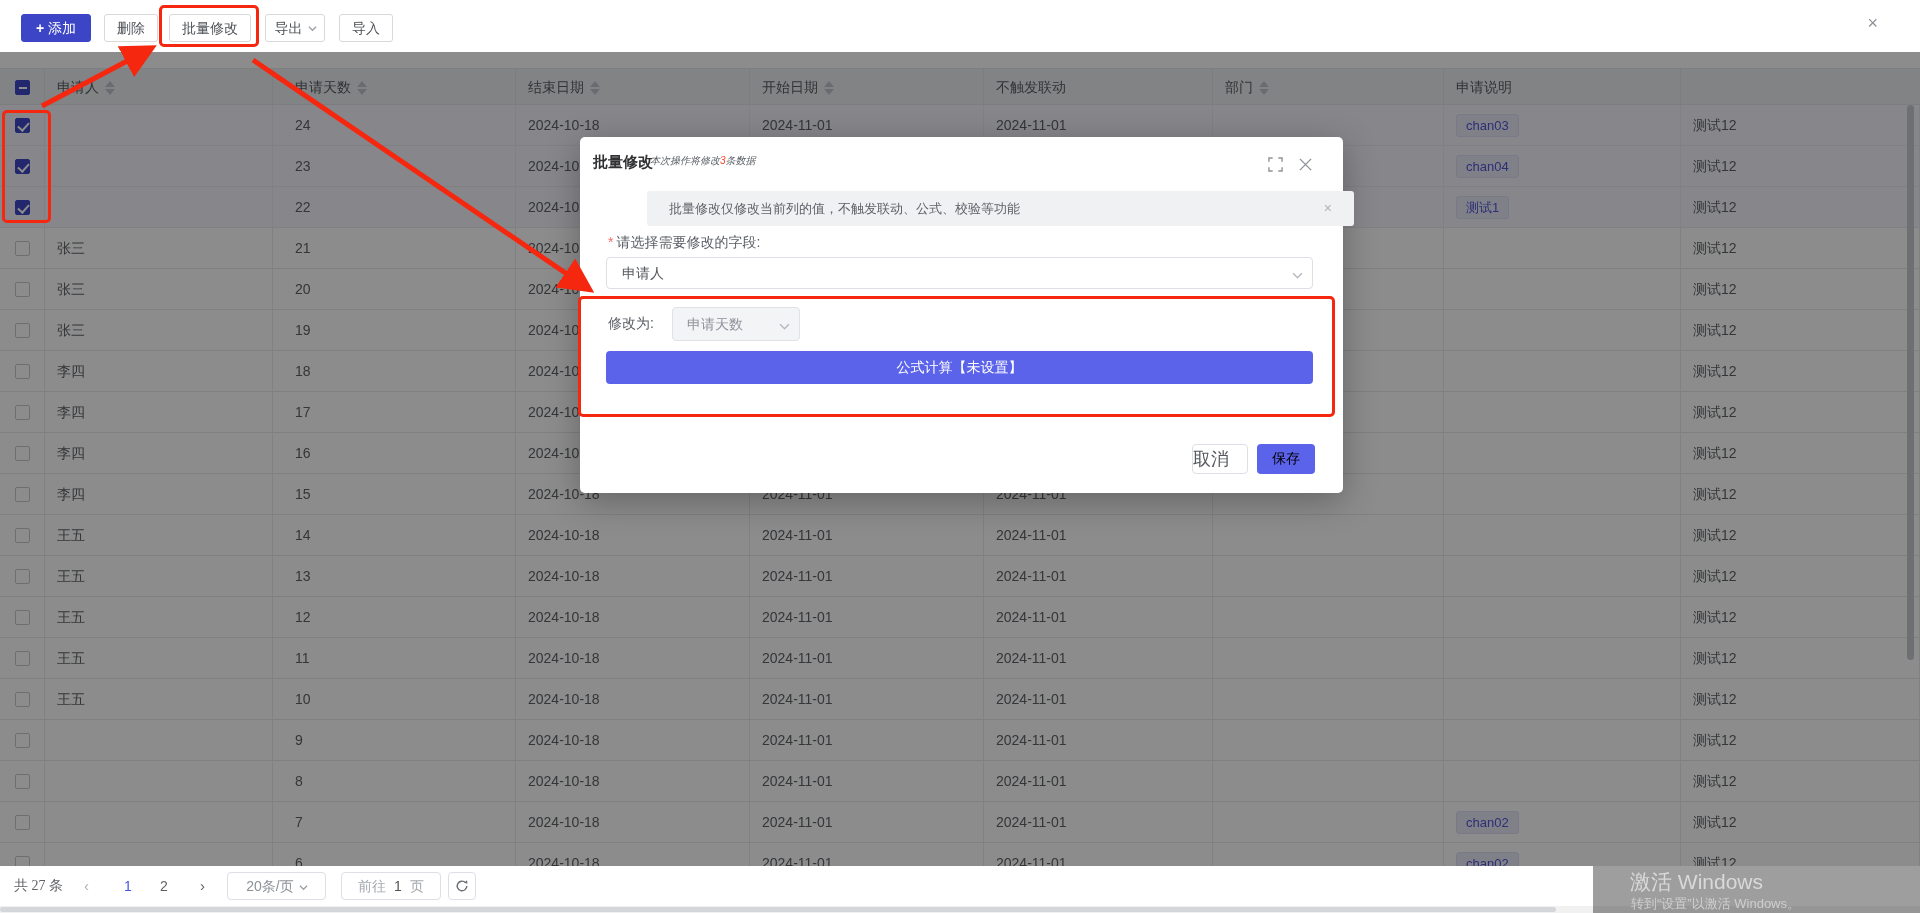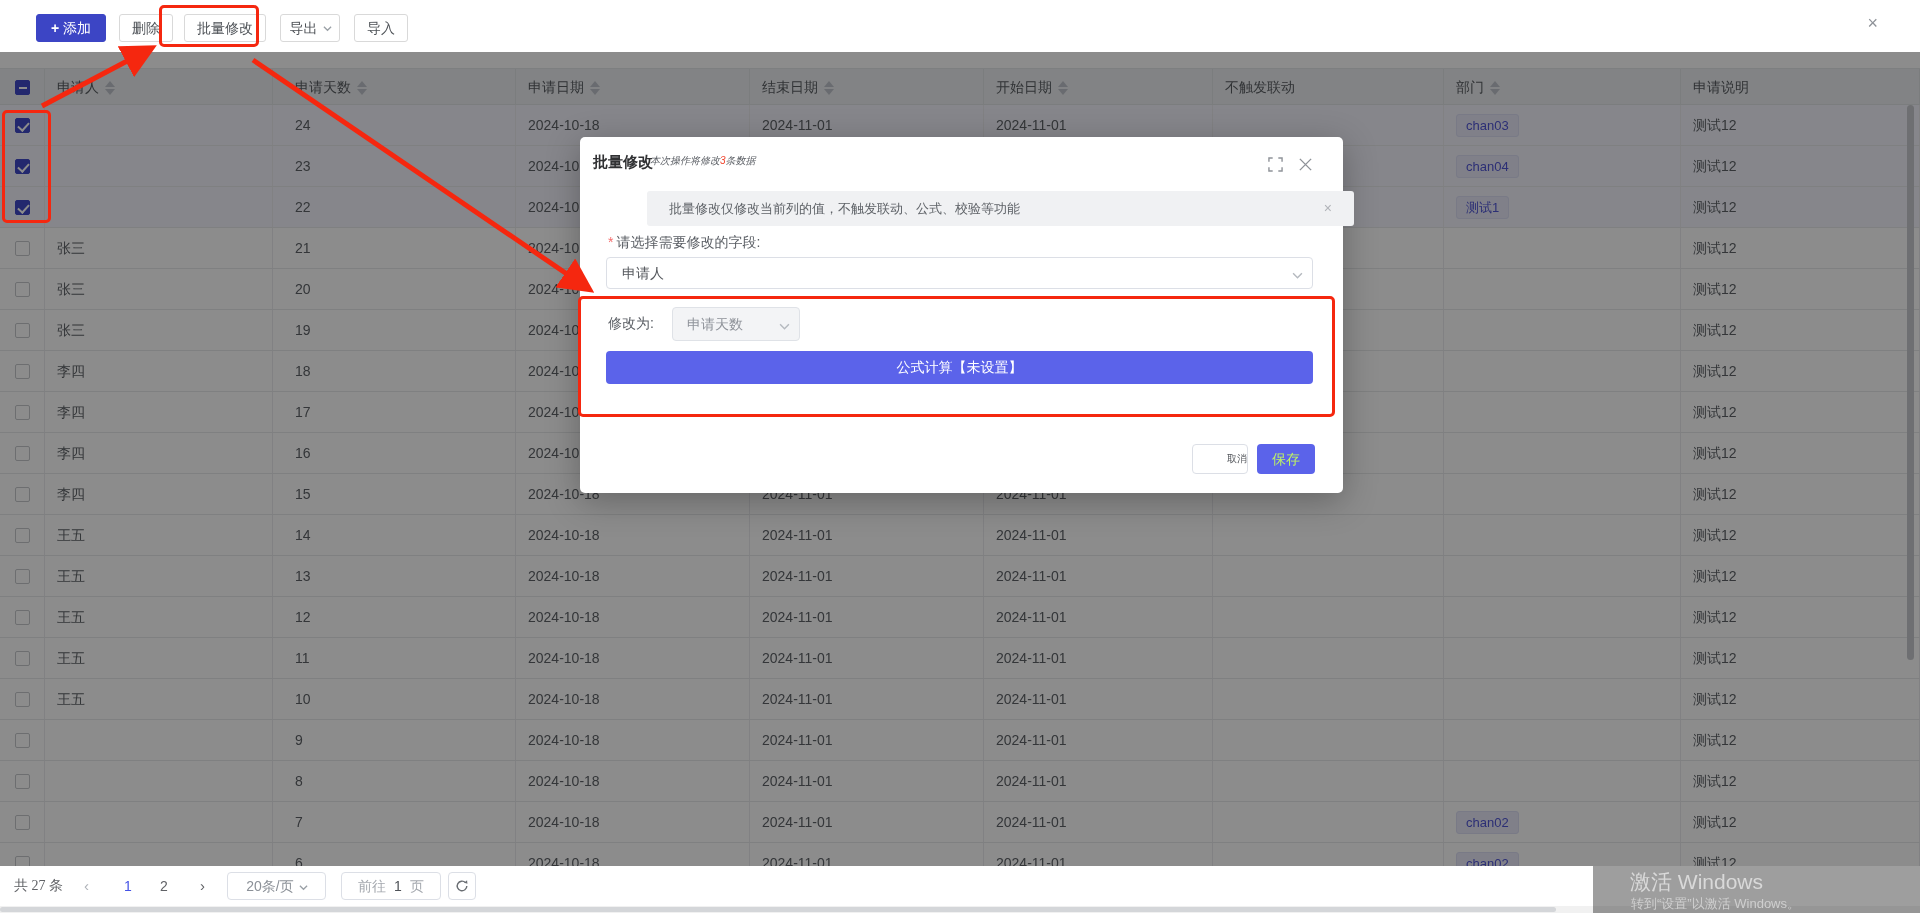--- a/index.html
+++ b/index.html
@@ -1,21 +1,21 @@
 <!DOCTYPE html>
 <html><head>
 <meta charset="utf-8">
 <style>
   * { margin:0; padding:0; box-sizing:border-box; }
   html,body { width:1920px; height:913px; overflow:hidden; }
   body { font-family:"Liberation Sans","DejaVu Sans",sans-serif; background:#fff; color:#606266; }
   .page { position:relative; width:1920px; height:913px; background:#fff; overflow:hidden; }
 
   
-  .toolbar { position:absolute; left:15px; top:0; width:1636px; height:52px; background:#fff; z-index:3; }
+  .toolbar { position:absolute; left:0; top:0; width:1636px; height:52px; background:#fff; z-index:3; }
   .btn { position:absolute; top:14px; height:28px; border:1px solid #d9d9d9; border-radius:3px;
          background:#fff; color:#4e5257; font-size:14px; line-height:26px; text-align:center; cursor:pointer; }
   .btn-add { left:21px; width:70px; background:#3c45c5; border-color:#3c45c5; color:#fff; }
   .btn-add .plus { font-weight:bold; margin-right:4px; }
   .btn-del { left:104px; width:54px; }
   .btn-batch { left:169px; width:82px; }
   .btn-export { left:265px; width:60px; }
   .btn-import { left:339px; width:54px; }
   .chev-s { display:inline-block; width:8px; height:8px; margin-left:5px; position:relative; top:-1px; }
   .chev-s svg { display:block; }
@@ -91,23 +91,23 @@
                border-radius:4px; font-size:14px; color:#56595e; line-height:30px; padding-left:15px; cursor:pointer; }
   .m-select1 .chev-s, .m-select2 .chev-s { position:absolute; right:12px; top:12px; }
   .m-modlabel { position:absolute; left:28px; top:178px; font-size:14px; color:#5a5e64; }
   .m-select2 { position:absolute; left:92px; top:170px; width:128px; height:34px; background:#f3f4f6;
                border:1px solid #dfe2e7; border-radius:4px; font-size:14px; color:#8f939a; line-height:32px;
                padding-left:14px; cursor:pointer; }
   .m-select2 .chev-s { top:13px; }
   .m-bluebtn { position:absolute; left:26px; top:214px; width:707px; height:33px; background:#5b63ea;
                border-radius:4px; color:#fff; font-size:14px; text-align:center; line-height:33px; cursor:pointer; }
   .m-cancel { position:absolute; right:95px; top:307px; width:56px; height:30px; border:1px solid #dcdfe6;
-              border-radius:4px; background:#fff; color:#56595e; font-size:10px; line-height:28px; text-align:right; cursor:pointer; }
+              border-radius:4px; background:#fff; color:#56595e; font-size:18px; line-height:28px; text-align:left; cursor:pointer; }
   .m-save { position:absolute; right:28px; top:307px; width:58px; height:30px; border-radius:4px;
-            background:#5b63ea; color:#bef264; font-size:14px; line-height:30px; text-align:center; cursor:pointer; }
+            background:#5b63ea; color:#000000; font-size:14px; line-height:30px; text-align:center; cursor:pointer;font-family:Liberation Serif, serif; }
 
   
   .ann { position:absolute; border:3px solid #f5270f; border-radius:5px; z-index:20; pointer-events:none; }
   .ann-batch { left:159px; top:5px; width:100px; height:42px; }
   .ann-checks { left:2px; top:110px; width:49px; height:113px; }
   .ann-modal { left:578px; top:296px; width:757px; height:121px; }
   .arrows { position:absolute; left:0; top:0; width:1920px; height:913px; z-index:20; pointer-events:none; }
 
   
   .wm { position:absolute; left:1593px; top:866px; width:327px; height:47px; background:rgba(40,40,40,0.45); z-index:30; }
@@ -130,21 +130,20 @@
   </div>
   <div class="page-close">×</div>
 
   <div class="tablewrap">
     <div class="grid-row thead">
       <div class="th cb-cell">
           <div class="cb ind"></div>
         </div>
       <div class="th"><span>申请人</span><span class="sort"><i class="up"></i><i class="dn"></i></span></div>
       <div class="th days"><span>申请天数</span><span class="sort"><i class="up"></i><i class="dn"></i></span></div>
-      <div class="th"><span>申请日期</span><span class="sort"><i class="up"></i><i class="dn"></i></span></div>
       <div class="th"><span>结束日期</span><span class="sort"><i class="up"></i><i class="dn"></i></span></div>
       <div class="th"><span>开始日期</span><span class="sort"><i class="up"></i><i class="dn"></i></span></div>
       <div class="th"><span>不触发联动</span></div>
       <div class="th"><span>部门</span><span class="sort"><i class="up"></i><i class="dn"></i></span></div>
       <div class="th"><span>申请说明</span></div>
     </div>
     <div>
         <div class="grid-row tr sel">
       <div class="td cb-cell">
             <div class="cb on"></div>

